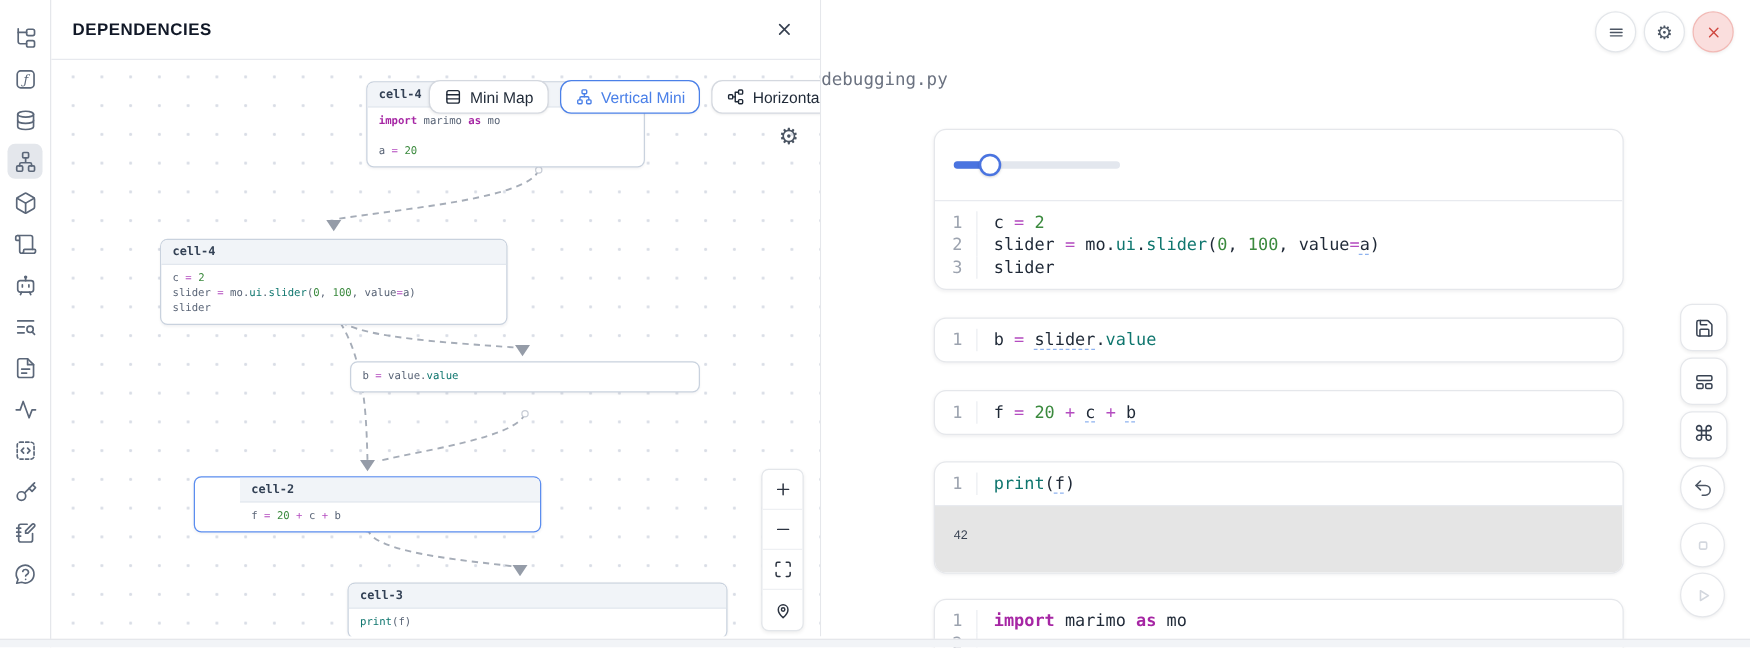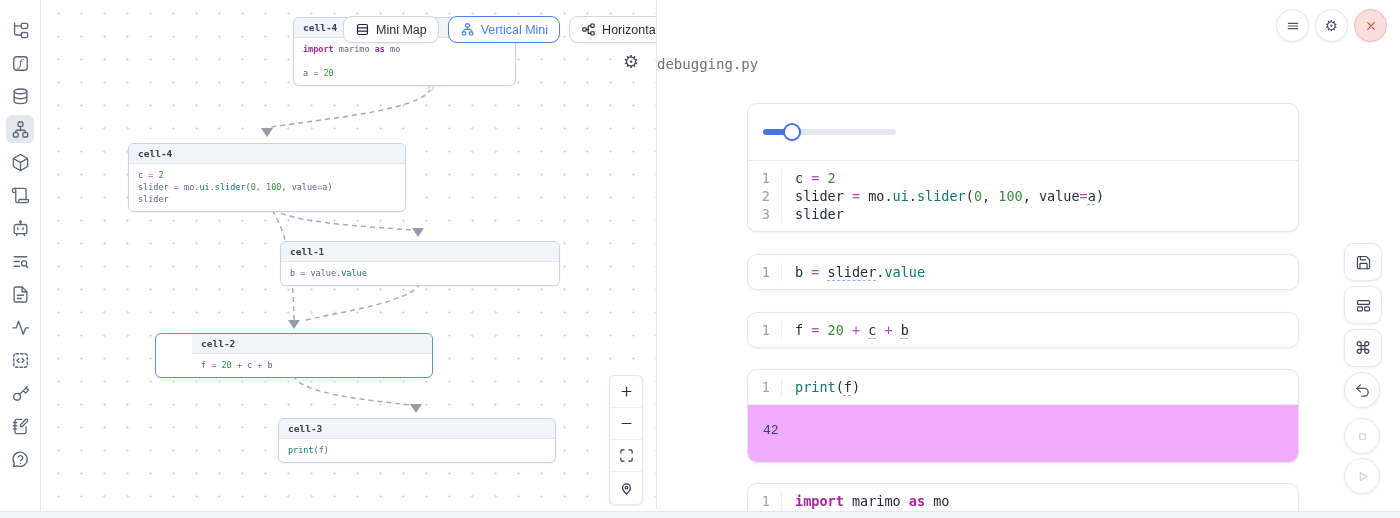--- a/index.html
+++ b/index.html
@@ -84,22 +84,22 @@
   .cells { position:absolute; top:103px; left:90px; width:552px; }
   .nb-cell { background:#fff; border:1px solid #e5e7eb; border-radius:10px;
     box-shadow:0 1px 3px rgba(15,23,42,.06); overflow:hidden; }
   .cell-output-top { height:57px; display:flex; align-items:center; padding-left:15px;
     border-bottom:1px solid #e8eaef; }
   .code-area { padding:8px 0; font-family:"DejaVu Sans Mono", monospace; font-size:13.5px; line-height:18px; }
   .code-line { display:flex; }
   .ln { width:34px; flex:none; text-align:right; padding-right:11px; color:#9ca3af;
     border-right:1px solid #eceef2; }
   .code-text { padding-left:13px; white-space:pre; color:#1f2937; }
-  .cell-output-bottom { border-top:1px solid #e8eaef; background:#f0abfc; padding:18px 15px 24px;
-    font-family:Liberation Mono, monospace; font-size:13px; color:#374151; }
+  .cell-output-bottom { border-top:1px solid #e8eaef; background:#e5e5e5; padding:18px 15px 24px;
+    font-family:Liberation Sans, sans-serif; font-size:10px; color:#374151; }
 
   .tok-k { color:#a626a4; font-weight:600; }
   .tok-o { color:#b44cc0; }
   .tok-n { color:#3b8a3e; }
   .tok-f { color:#0f766e;text-align:center; }
   .tok-p { color:#1f2937; }
   .tok-u { color:#1f2937; text-decoration:underline dashed #8fb3ef 1.2px; text-underline-offset:3px; }
 
   .slider { position:relative; width:133px; height:18px; }
   .slider-track { position:absolute; left:0; top:6px; width:133px; height:6px; border-radius:3px; background:#e3e7ee; }
@@ -222,20 +222,28 @@
     <div class="side-btn">
         <svg viewBox="0 0 24 24">
           <path d="M2.99 21 4.3 17.1A8.96 8.96 0 1 1 8 20l-5 1Z"></path>
           <path d="M9.1 9a3 3 0 0 1 5.8 1c0 2-2.9 2.6-2.9 3.6"></path>
           <path d="M12 17h.01"></path>
         </svg>
       </div>
   </div>
 
   <div class="left-panel">
+    <div class="panel-header">
+      <span class="panel-title">DEPENDENCIES</span>
+      <span class="panel-close">
+        <svg viewBox="0 0 20 20">
+            <path d="M5 5l10 10M15 5 5 15"></path>
+          </svg>
+      </span>
+    </div>
     <div class="canvas">
       <svg class="edges" viewBox="0 0 616 461">
         <path d="M390 88 C 382 110, 290 118, 230 127"></path>
         <polygon points="220,128 232,128 226,137"></polygon>
         <path d="M226 203 C 232 222, 318 226, 371 230"></path>
         <polygon points="371,228 383,228 377,237"></polygon>
         <path d="M226 203 C 252 235, 252 290, 253 320"></path>
         <path d="M379 283 C 372 302, 298 312, 261 321"></path>
         <polygon points="247,320 259,320 253,329"></polygon>
         <path d="M253 375 C 257 394, 328 400, 369 405"></path>
@@ -249,28 +257,27 @@
       <div id="graph-nodes">
           <div class="graph-node" style="left: 252px; top: 17px; width: 223px;">
             <div class="gn-header">cell-4</div>
             <div class="gn-body"><div><span class="tok-k">import</span><span class="tok-p"> marimo </span><span class="tok-k">as</span><span class="tok-p"> mo</span></div><div>&nbsp;</div><div><span class="tok-p">a </span><span class="tok-o">=</span><span class="tok-p"> </span><span class="tok-n">20</span></div></div>
           </div>
           <div class="graph-node" style="left: 87px; top: 143px; width: 278px;">
             <div class="gn-header">cell-4</div>
             <div class="gn-body"><div><span class="tok-p">c </span><span class="tok-o">=</span><span class="tok-p"> </span><span class="tok-n">2</span></div><div><span class="tok-p">slider </span><span class="tok-o">=</span><span class="tok-p"> mo.</span><span class="tok-f">ui</span><span class="tok-p">.</span><span class="tok-f">slider</span><span class="tok-p">(</span><span class="tok-n">0</span><span class="tok-p">, </span><span class="tok-n">100</span><span class="tok-p">, value</span><span class="tok-o">=</span><span class="tok-p">a</span><span class="tok-p">)</span></div><div><span class="tok-p">slider</span></div></div>
           </div>
           <div class="graph-node" style="left: 239px; top: 241px; width: 280px;">
-            <div class="gn-header">cell-1</div>
             <div class="gn-body"><div><span class="tok-p">b </span><span class="tok-o">=</span><span class="tok-p"> value.</span><span class="tok-f">value</span></div></div>
           </div>
           <div class="graph-node selected" style="left: 114px; top: 333px; width: 278px;">
             <div class="gn-header">cell-2</div>
             <div class="gn-body"><div><span class="tok-p">f </span><span class="tok-o">=</span><span class="tok-p"> </span><span class="tok-n">20</span><span class="tok-p"> </span><span class="tok-o">+</span><span class="tok-p"> c </span><span class="tok-o">+</span><span class="tok-p"> b</span></div></div>
           </div>
-          <div class="graph-node" style="left: 237px; top: 418px; width: 278px;">
+          <div class="graph-node" style="left: 237px; top: 418px; width: 304px;">
             <div class="gn-header">cell-3</div>
             <div class="gn-body"><div><span class="tok-f">print</span><span class="tok-p">(f)</span></div></div>
           </div>
         </div>
 
       <div class="graph-toolbar">
         <div class="gt-btn">
           <svg viewBox="0 0 24 24">
               <rect x="4" y="4" width="16" height="16" rx="2.5"></rect>
               <path d="M4 9.3h16M4 14.6h16"></path>

